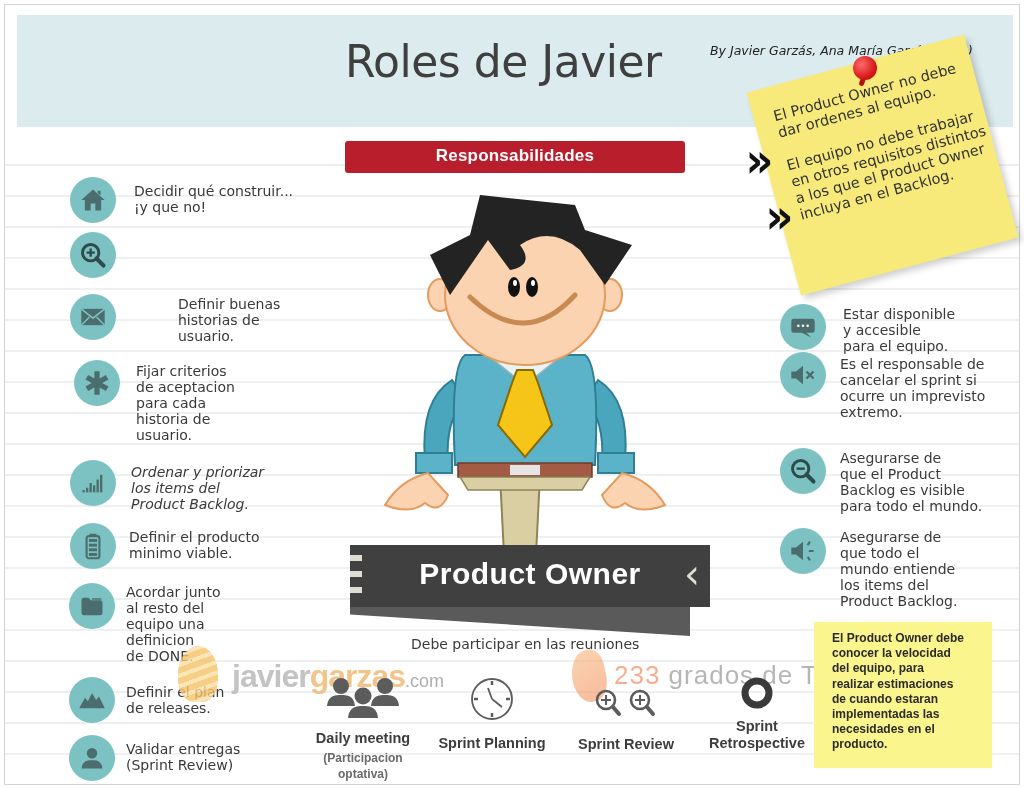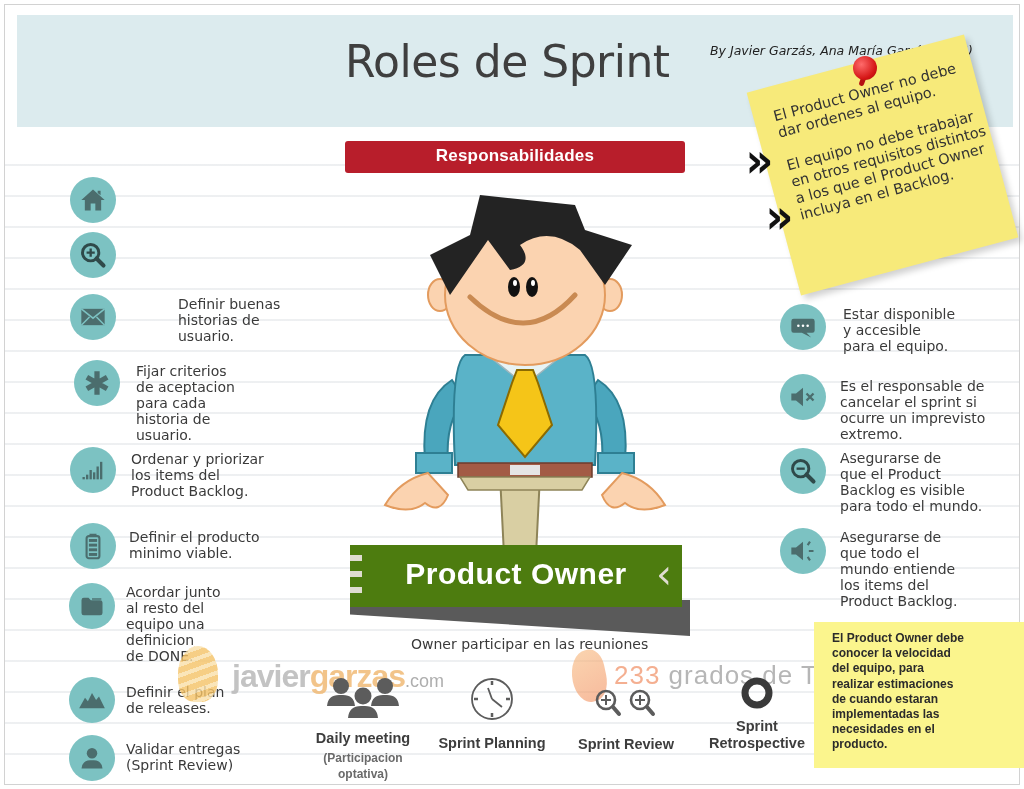--- a/index.html
+++ b/index.html
@@ -25,53 +25,53 @@
   .chev { position: absolute; font-size: 48px; font-weight: bold; color: #111; line-height: 1; transform: scaleX(0.9); z-index: 6; }
 
   .banner { position: absolute; left: 345px; top: 141px; width: 340px; height: 32px; background: #b81e2b; border-radius: 3px; }
   .banner-label { position: absolute; left: 0; top: 5px; width: 100%; text-align: center; font-size: 17px; font-weight: bold; color: #fff; font-family: "Liberation Sans", sans-serif; letter-spacing: 0.2px; }
 
   .item { position: absolute; display: flex; align-items: flex-start; }
   .icon-circle { width: 46px; height: 46px; border-radius: 50%; background: #7cc2c2; display: flex; align-items: center; justify-content: center; flex-shrink: 0; }
   .icon-circle svg { width: 28px; height: 28px; }
   .item-text { font-size: 14px; line-height: 16px; color: #3a3a3a; margin-left: 18px; white-space: pre-line; }
 
-  .po-ribbon { position: absolute; left: 350px; top: 545px; width: 332px; height: 62px; background: #4d7c0f; }
+  .po-ribbon { position: absolute; left: 350px; top: 545px; width: 360px; height: 62px; background: #404040; }
   .po-ribbon-shadow { position: absolute; left: 350px; top: 600px; width: 340px; height: 36px; background: #5a5a5a; clip-path: polygon(0 0, 100% 0, 100% 100%, 0 40%); }
   .po-label { position: absolute; left: 0; top: 12px; width: 100%; text-align: center; font-family: "Liberation Sans", sans-serif; font-weight: bold; font-size: 30px; color: #fff; letter-spacing: 0.5px; }
   .po-notch { position: absolute; left: 0; width: 12px; height: 6px; background: #dfdcd0; }
   .po-chev { position: absolute; right: 10px; top: 6px; font-size: 40px; color: #dfdcd0; }
 
   .meetings-lead { position: absolute; left: 411px; top: 636px; font-size: 14px; color: #3a3a3a; }
 
   .watermark-jg { position: absolute; left: 232px; top: 658px; font-family: "Liberation Sans", sans-serif; font-size: 32px; font-weight: bold; color: #b5b5b5; letter-spacing: -1px; opacity: 0.8; }
   .watermark-jg .o { color: #f0b66e; }
   .watermark-jg .com { font-size: 18px; font-weight: normal; color: #9a9a9a; letter-spacing: 0; }
   .bulb { position: absolute; left: 178px; top: 646px; width: 40px; height: 56px; border-radius: 50% 50% 40% 40%; background: repeating-linear-gradient(-20deg, #f4c266 0 6px, #f9dfa8 6px 10px); opacity: 0.8; }
   .watermark-233 { position: absolute; left: 614px; top: 660px; font-family: "Liberation Sans", sans-serif; font-size: 26px; color: #aaa; opacity: 0.85; letter-spacing: 1px; }
   .watermark-233 .n { color: #f3a27e; }
   .flame { position: absolute; left: 572px; top: 650px; width: 34px; height: 52px; border-radius: 60% 40% 50% 50%; background: linear-gradient(160deg, #f7b87a, #f28c5b); opacity: 0.6; transform: rotate(-12deg); }
 
   .meeting { position: absolute; text-align: center; }
   .meeting-icon { height: 50px; display: flex; align-items: flex-end; justify-content: center; }
   .meeting-label { font-family: "Liberation Sans", sans-serif; font-weight: bold; font-size: 14.5px; color: #3d3d3d; line-height: 17px; }
   .meeting-sub { font-family: "Liberation Sans", sans-serif; font-weight: bold; font-size: 12px; color: #6a6a6a; line-height: 16px; margin-top: 3px; }
 
-  .yellow-box { position: absolute; left: 814px; top: 622px; width: 210px; height: 146px; background: #fbf58d; padding: 9px 0 0 18px; }
+  .yellow-box { position: absolute; left: 814px; top: 622px; width: 178px; height: 146px; background: #fbf58d; padding: 9px 0 0 18px; }
   .yellow-text { font-family: "Liberation Sans", sans-serif; font-weight: bold; font-size: 12px; line-height: 15.2px; color: #2b2b2b; }
 </style>
 </head>
 <body>
 
 <div class="frame">
   <div class="header"></div>
   <div class="lines"></div>
 </div>
 
-<div class="title">Roles de Sprint</div>
+<div class="title">Roles de Javier</div>
 <div class="byline">By Javier Garzás, Ana María García (2014)</div>
 
 <div class="note">
   <div class="note-text">
     <p>El Product Owner no debe dar ordenes al equipo.</p>
     <p>El equipo no debe trabajar en otros requisitos distintos a los que el Product Owner incluya en el Backlog.</p>
   </div>
 </div>
 <div class="pin-needle"></div>
 <div class="pin"></div>
@@ -81,20 +81,22 @@
 <div class="banner">
   <div class="banner-label">Responsabilidades</div>
 </div>
 
 <div class="item" style="left:70px; top:177px;">
   <div class="icon-circle">
     <svg viewBox="0 0 24 24">
         <path d="M12 3 L2 12 H5 V21 H10 V15 H14 V21 H19 V12 H22 Z M16 4 H18.5 V8 L16 6 Z" fill="#4b6d6d"></path>
       </svg>
   </div>
+  <div class="item-text" style="margin-top:6px;">Decidir qué construir...
+¡y que no!</div>
 </div>
 
 <div class="item" style="left:70px; top:232px;">
   <div class="icon-circle">
     <svg viewBox="0 0 24 24">
         <circle cx="10" cy="10" r="7" fill="none" stroke="#2f4a4a" stroke-width="2.5"></circle>
         <path d="M10 6.5 V13.5 M6.5 10 H13.5" stroke="#2f4a4a" stroke-width="2"></path>
         <path d="M15 15 L21 21" stroke="#2f4a4a" stroke-width="3.5" stroke-linecap="round"></path>
       </svg>
   </div>
@@ -118,21 +120,21 @@
         <path d="M12 2 V22 M3.3 7 L20.7 17 M3.3 17 L20.7 7" stroke="#4b6d6d" stroke-width="4.5"></path>
       </svg>
   </div>
   <div class="item-text" style="margin-top:3px; margin-left:16px;">Fijar criterios
 de aceptacion
 para cada
 historia de
 usuario.</div>
 </div>
 
-<div class="item" style="left:70px; top:447px;">
+<div class="item" style="left:70px; top:460px;font-style:italic;">
   <div class="icon-circle">
     <svg viewBox="0 0 24 24">
         <g fill="#4b6d6d">
           <rect x="3" y="18" width="2" height="2"></rect>
           <rect x="6" y="16" width="2" height="4"></rect>
           <rect x="9" y="12" width="2" height="8"></rect>
           <rect x="12" y="14" width="2" height="6"></rect>
           <rect x="15" y="9" width="2" height="11"></rect>
           <rect x="18" y="5" width="2" height="15"></rect>
         </g>
@@ -202,21 +204,21 @@
         <circle cx="8" cy="11" r="1.1" fill="#fff"></circle>
         <circle cx="12" cy="11" r="1.1" fill="#fff"></circle>
         <circle cx="16" cy="11" r="1.1" fill="#fff"></circle>
       </svg>
   </div>
   <div class="item-text" style="margin-top:2px; margin-left:17px;">Estar disponible
 y accesible
 para el equipo.</div>
 </div>
 
-<div class="item" style="left:780px; top:374px;">
+<div class="item" style="left:780px; top:352px;">
   <div class="icon-circle">
     <svg viewBox="0 0 24 24">
         <path d="M2 9 H6 L12 4 V20 L6 15 H2 Z" fill="#4b6d6d"></path>
         <path d="M15 9 L21 15 M21 9 L15 15" stroke="#4b6d6d" stroke-width="2"></path>
       </svg>
   </div>
   <div class="item-text" style="margin-top:4px; margin-left:14px;">Es el responsable de
 cancelar el sprint si
 ocurre un imprevisto
 extremo.</div>
@@ -291,21 +293,21 @@
 
 <div class="po-ribbon-shadow"></div>
 <div class="po-ribbon">
   <div class="po-notch" style="top:10px;"></div>
   <div class="po-notch" style="top:26px;"></div>
   <div class="po-notch" style="top:42px;"></div>
   <div class="po-label">Product Owner</div>
   <div class="po-chev">‹</div>
 </div>
 
-<div class="meetings-lead">Owner participar en las reuniones</div>
+<div class="meetings-lead">Debe participar en las reuniones</div>
 
 <div class="bulb"></div>
 <div class="watermark-jg"><span>javier</span><span class="o">garzas</span><span class="com">.com</span></div>
 <div class="flame"></div>
 <div class="watermark-233"><span class="n">233</span><span> grados de TI</span></div>
 
 <div class="meeting" style="left:313px; top:672px; width:100px;">
   <div class="meeting-icon">
     <svg width="80" height="50" viewBox="0 0 80 50">
         <g fill="#5c5c5c">

